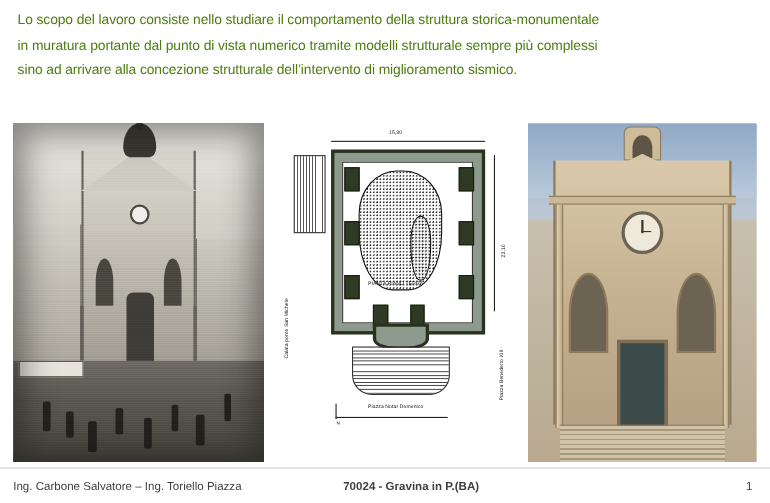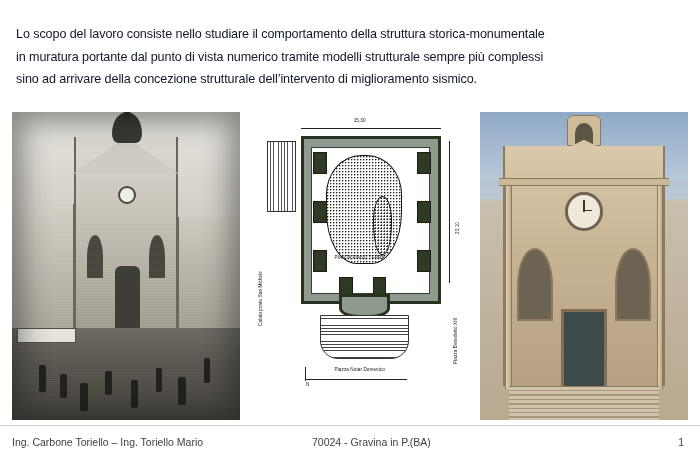--- a/index.html
+++ b/index.html
@@ -11,24 +11,24 @@
   }
   .slide {
     position: relative;
     width: 700px; height: 457px;
     background: #ffffff;
     overflow: hidden;
   }
   
   .text-block {
     position: absolute;
-    left: 16px; top: 28px;
+    left: 16px; top: 12px;
     width: 672px;
     font-size: 12.6px;
-    color: #0f172a;
+    color: #4d7c0f;
     line-height: 1.0;
   }
   .text-line {
     margin: 0 0 10px 0;
     white-space: nowrap;
     letter-spacing: -0.1px;
   }
   
   .figures {
     position: absolute;
@@ -263,32 +263,32 @@
     position: absolute;
     left: 0; bottom: 0;
     width: 700px; height: 32px;
     border-top: 1px solid #cfcfcf;
     display: flex;
     align-items: center;
     font-size: 10.5px;
     color: #3f3f3f;
   }
   .footer .left   { position: absolute; left: 12px; }
-  .footer .center { position: absolute; left: 50%; transform: translateX(-38px); }
+  .footer .center { position: absolute; left: 50%; transform: translateX(-38px); font-weight: bold; }
   .footer .right  { position: absolute; right: 16px; }
 </style>
 </head>
 <body>
 
 <div class="slide">
 
   <div class="text-block">
     <p class="text-line">Lo scopo del lavoro consiste nello studiare il comportamento della struttura storica-monumentale</p>
     <p class="text-line">in muratura portante dal punto di vista numerico tramite modelli strutturale sempre più complessi</p>
-    <p class="text-line">sino ad arrivare della concezione strutturale dell’intervento di miglioramento sismico.</p>
+    <p class="text-line">sino ad arrivare alla concezione strutturale dell’intervento di miglioramento sismico.</p>
   </div>
 
   <div class="figures">
 
     <div class="figure fig-photo-left">
       <div class="bw">
         <div class="sky"></div>
         <div class="side-l"></div>
         <div class="side-r"></div>
         <div class="church"></div>
@@ -365,18 +365,18 @@
         <div class="clock"></div>
         <div class="niche-l"></div>
         <div class="niche-r"></div>
         <div class="portal"></div>
         <div class="steps"></div>
       </div>
     </div>
   </div>
 
   <div class="footer">
-    <span class="left">Ing. Carbone Toriello – Ing. Toriello Mario</span>
+    <span class="left">Ing. Carbone Salvatore – Ing. Toriello Piazza</span>
     <span class="center">70024 - Gravina in P.(BA)</span>
     <span class="right">1</span>
   </div>
 
 </div>
 
 </body></html>

